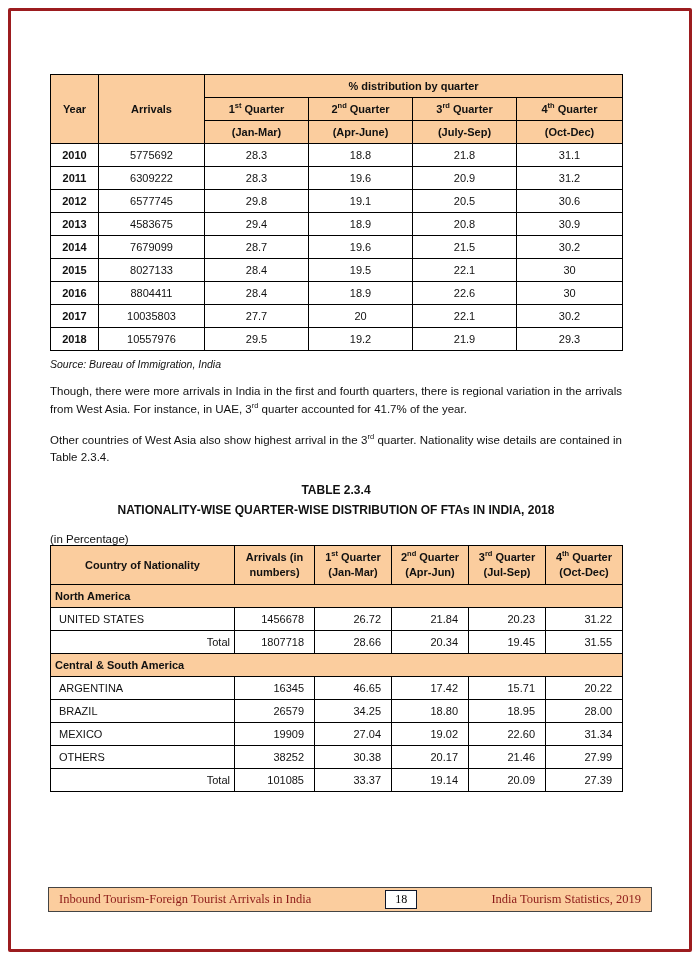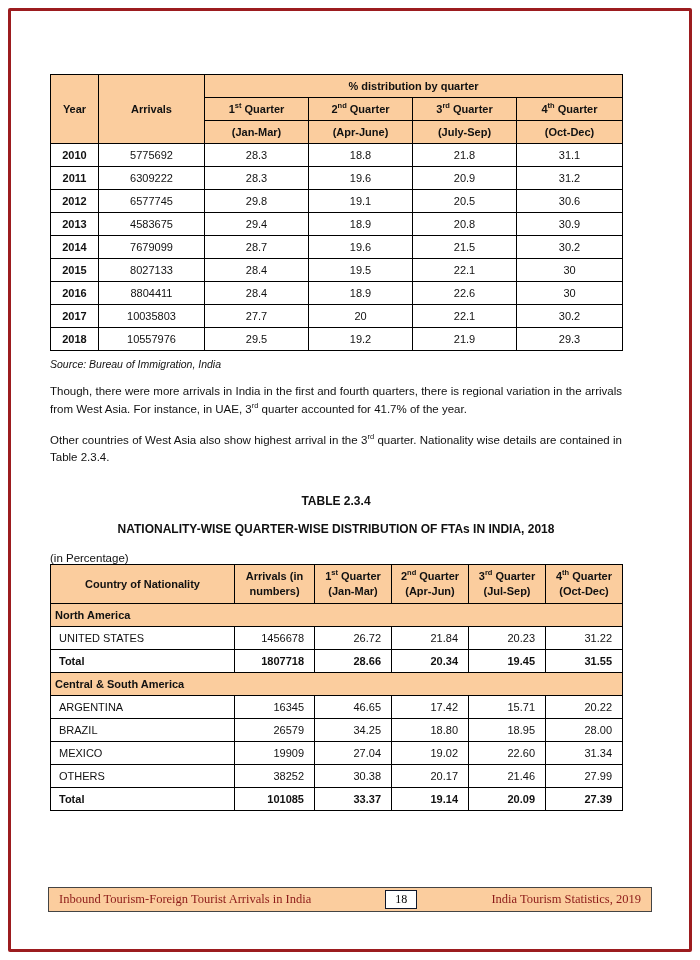--- a/index.html
+++ b/index.html
@@ -13,27 +13,27 @@
   }
   .page-inner{position:absolute;left:50px;top:74px;width:572px;}
 
   table{border-collapse:collapse;width:100%;font-size:11px;table-layout:fixed;}
   th,td{border:1px solid #000;padding:5px 4px;text-align:center;vertical-align:middle;word-wrap:break-word;}
   thead th{background:#fbcd9e;font-weight:bold;}
   .section{background:#fbcd9e;font-weight:bold;text-align:left;}
   .year{font-weight:bold;}
   .country{text-align:left;padding-left:8px;}
   .num{text-align:right;padding-right:10px;}
-  .total-row td{font-weight:bold;}
+  .total-row td{font-weight:normal;text-align:right;}
   sup.ord{font-size:7.5px;vertical-align:super;line-height:0;}
 
   .source{margin-top:7px;font-size:10.5px;font-style:italic;}
   .para{margin-top:13px;font-size:11.5px;line-height:1.55;text-align:justify;}
-  .h-label{margin-top:27px;text-align:center;font-weight:bold;font-size:12px;}
-  .h-title{margin-top:14px;text-align:center;font-weight:bold;font-size:12px;}
+  .h-label{margin-top:16px;text-align:center;font-weight:bold;font-size:12px;}
+  .h-title{margin-top:6px;text-align:center;font-weight:bold;font-size:12px;}
   .unit-note{margin-top:16px;text-align:left;font-size:11.5px;}
   #table2{}
   #table2 thead th{padding:4px 3px;line-height:1.35;}
 
   .footer{
     position:absolute;left:48px;right:48px;bottom:48px;height:17px;
     background:#fbcd9e;border:1px solid #444;
     display:flex;align-items:center;justify-content:space-between;
     padding:3px 10px;
     font-family:"Liberation Serif", serif;font-size:12.5px;color:#8c1a18;

